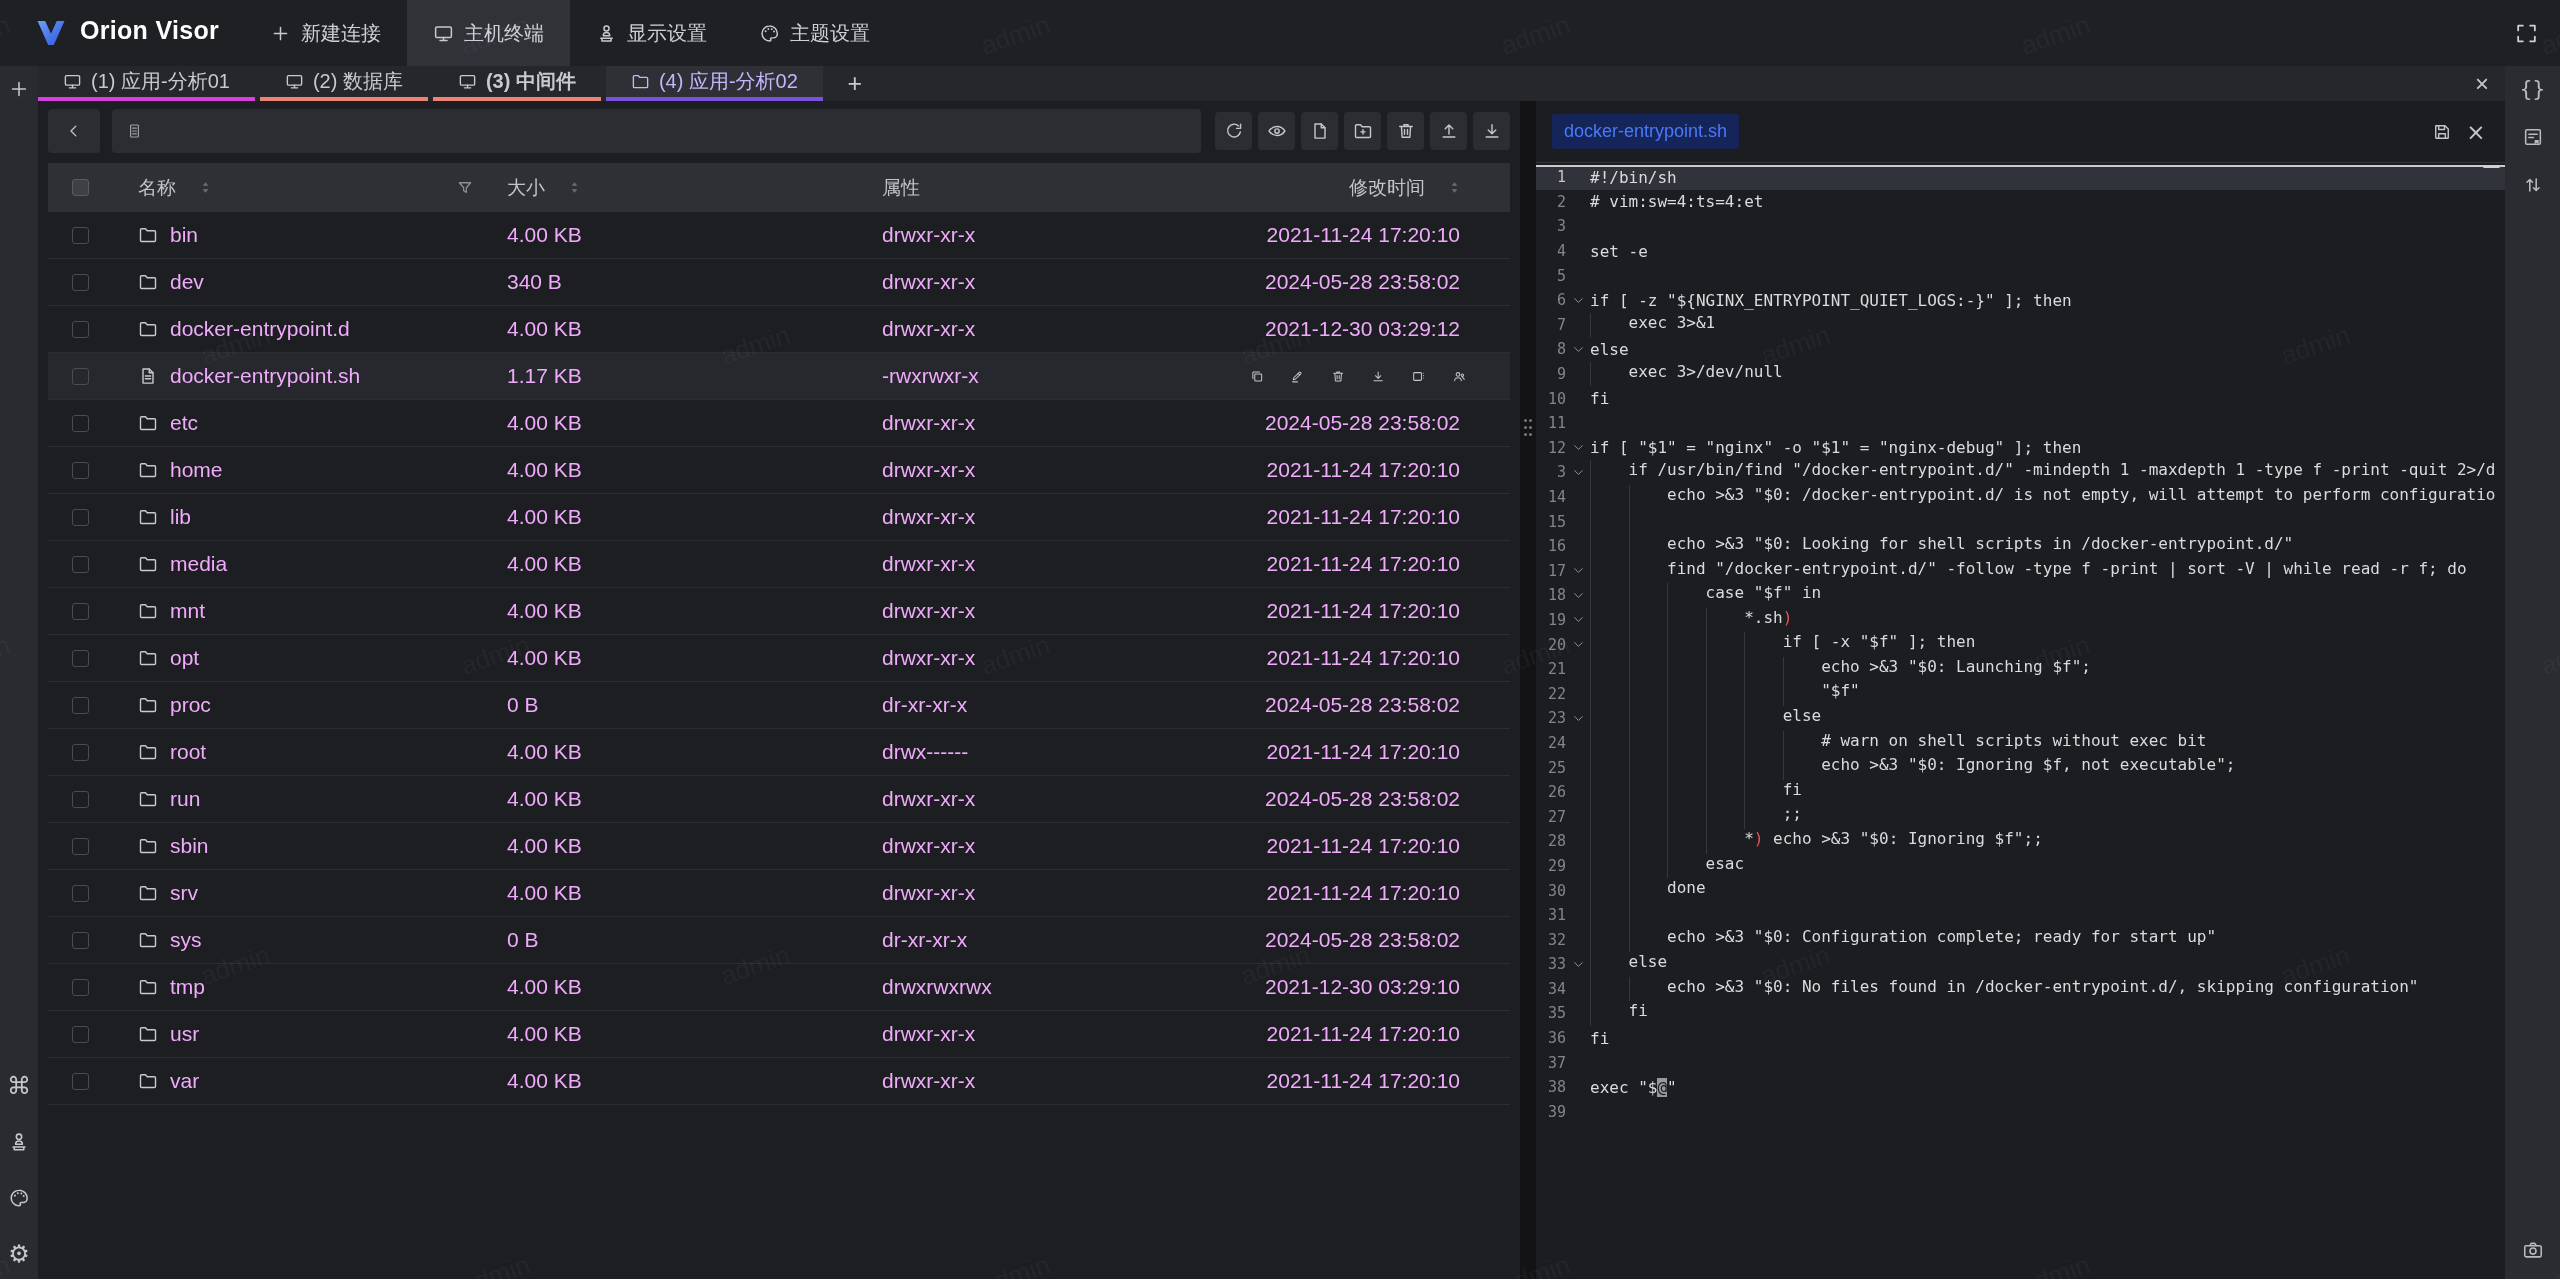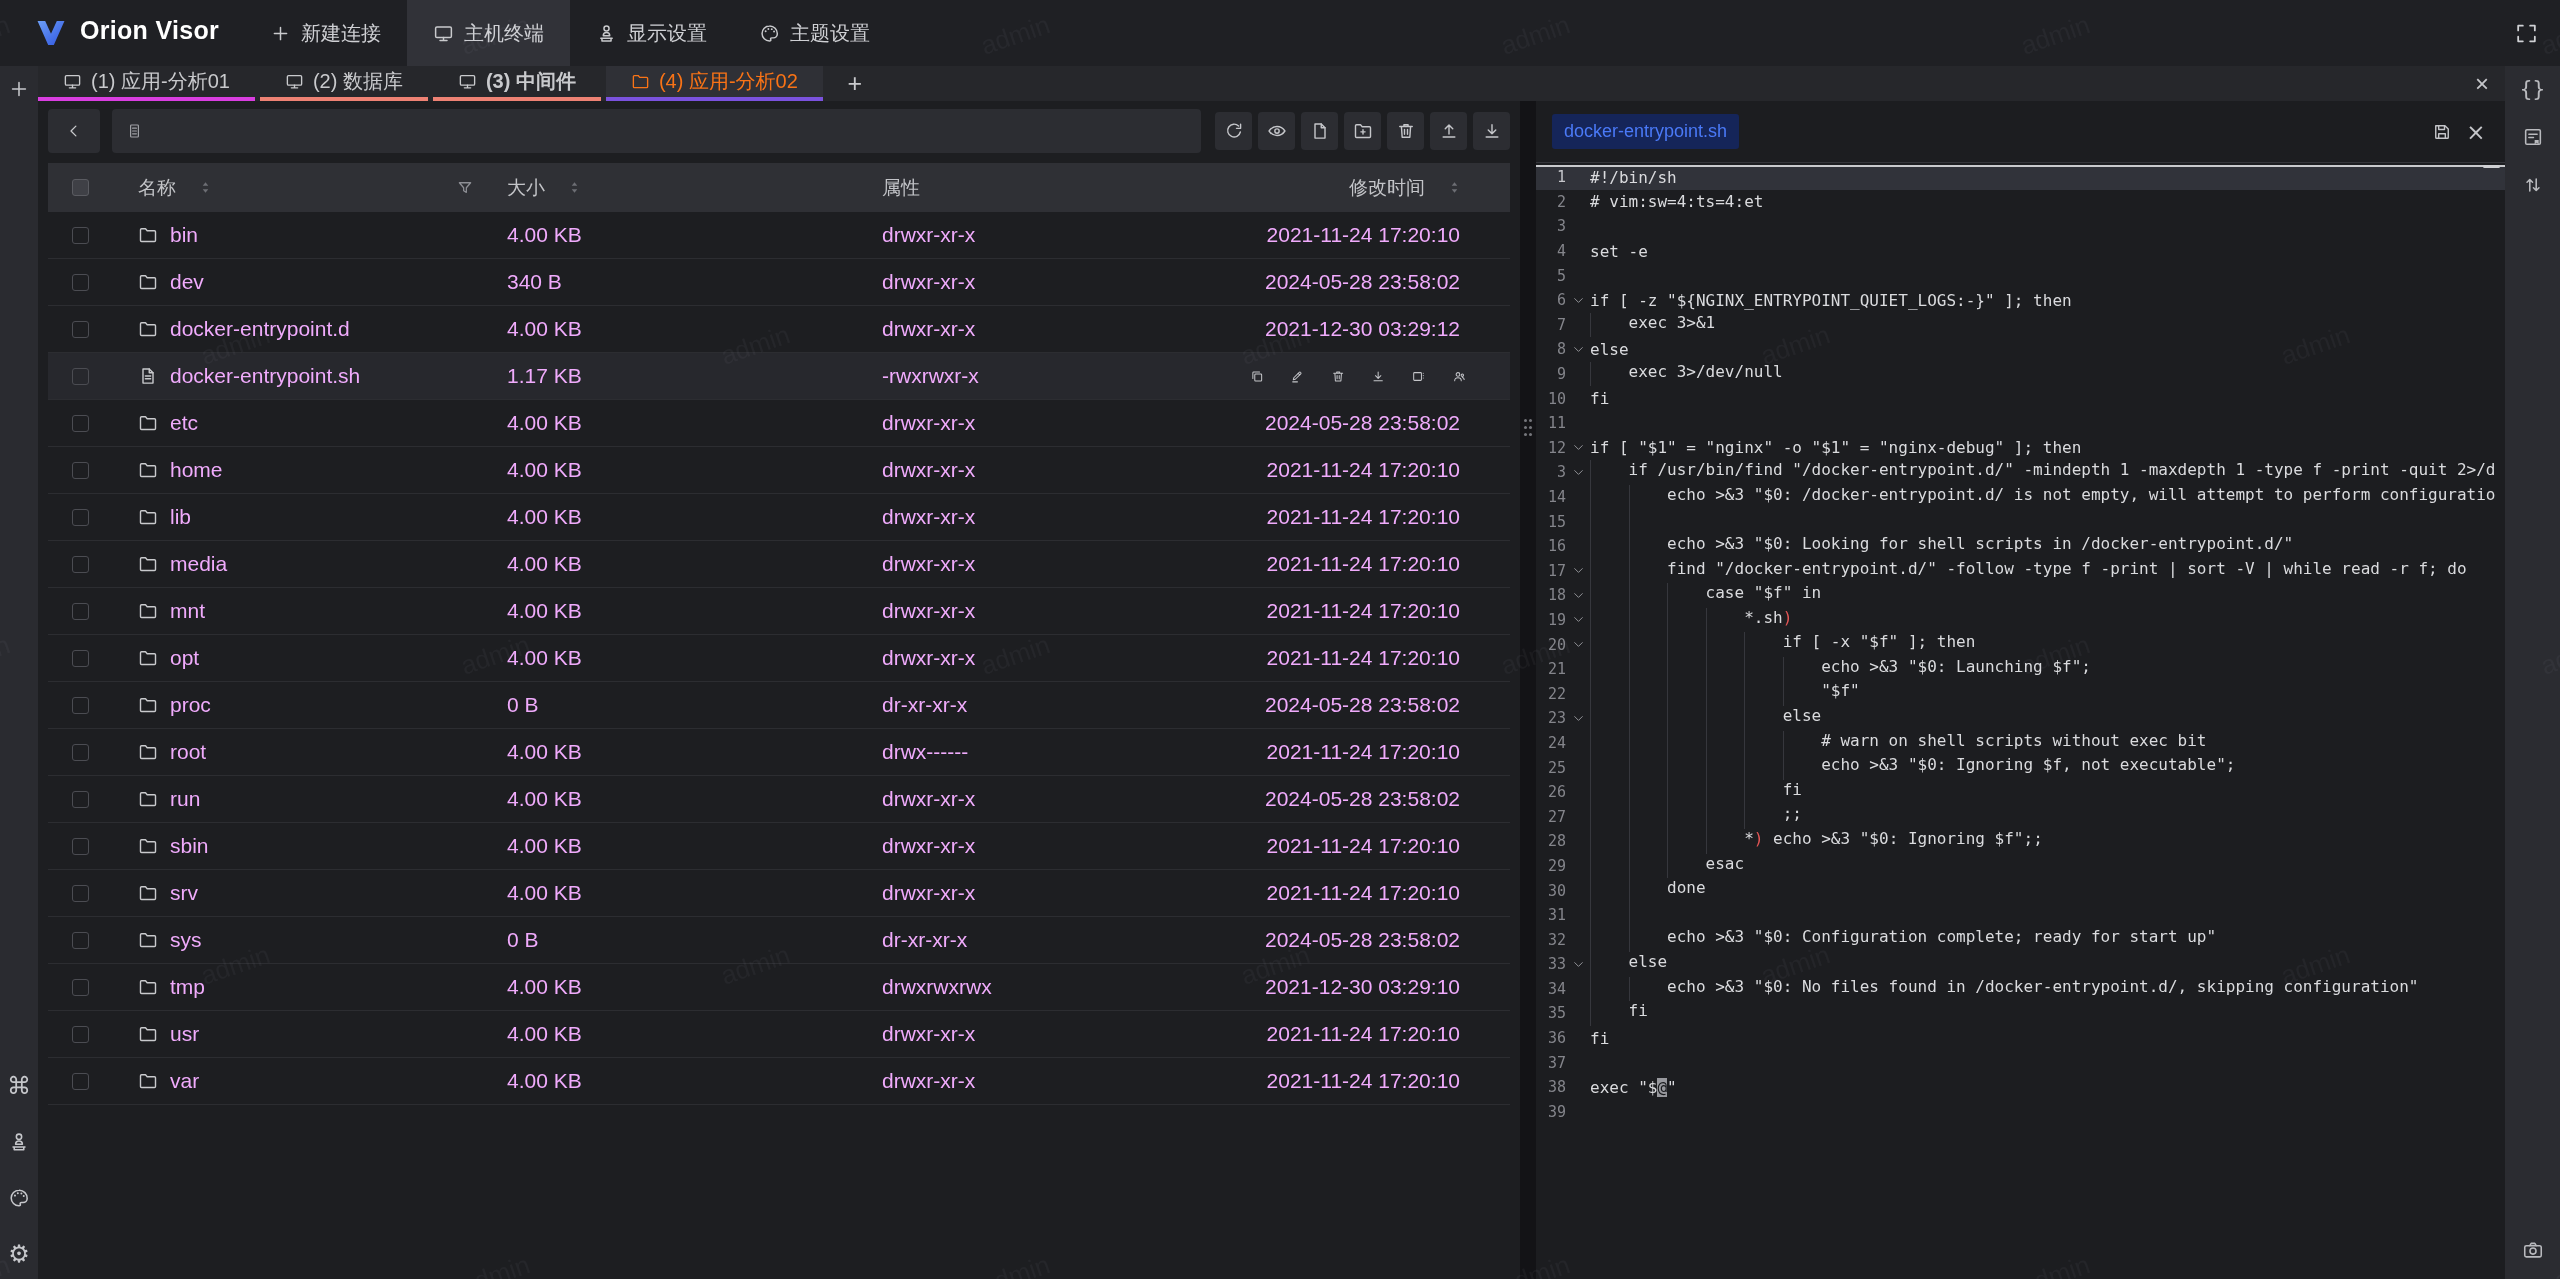--- a/index.html
+++ b/index.html
@@ -35,21 +35,21 @@
   .leftrail .spacer{flex:1}
   .leftrail .bottom{display:flex;flex-direction:column;gap:22px}
   .railtxt{font-size:24px;color:#c6c7cb;line-height:1}
 
   .main{flex:1;display:flex;flex-direction:column;min-width:0}
 
   
   .tabstrip{height:35px;background:var(--strip);display:flex;align-items:stretch}
   .tab{display:flex;align-items:center;gap:9px;padding:0 25px;font-size:20px;color:#c9cacd;cursor:pointer;border-bottom:4px solid transparent;margin-right:5px;white-space:nowrap}
   .tab .ic{width:19px;height:19px}
-  .tab.active{background:var(--active-tab);color:#f97316}
+  .tab.active{background:var(--active-tab);color:#c4b5fd}
   .newtab{width:54px;display:flex;align-items:center;justify-content:center;font-size:25px;color:#c9cacd;cursor:pointer}
   .stripclose{margin-left:auto;margin-right:16px;display:flex;align-items:center;font-size:24px;color:#c5c6ca;cursor:pointer}
 
   .content{flex:1;display:flex;min-height:0}
 
   
   .filepanel{width:1482px;background:var(--panel);padding:8px 10px 0;display:flex;flex-direction:column}
   .ftoolbar{display:flex;gap:12px;height:44px;margin-bottom:10px}
   .backbtn{width:52px;height:44px;background:var(--btn);border-radius:4px;display:flex;align-items:center;justify-content:center;color:#c9cacd;cursor:pointer}
   .backbtn .ic{width:18px;height:18px}

